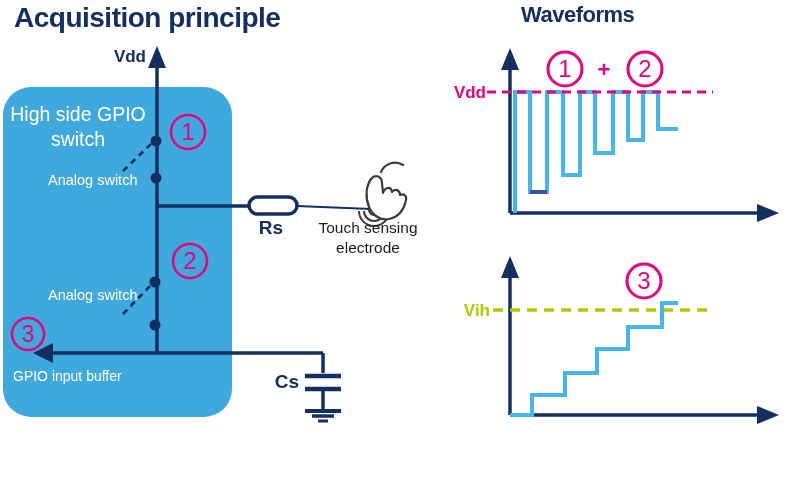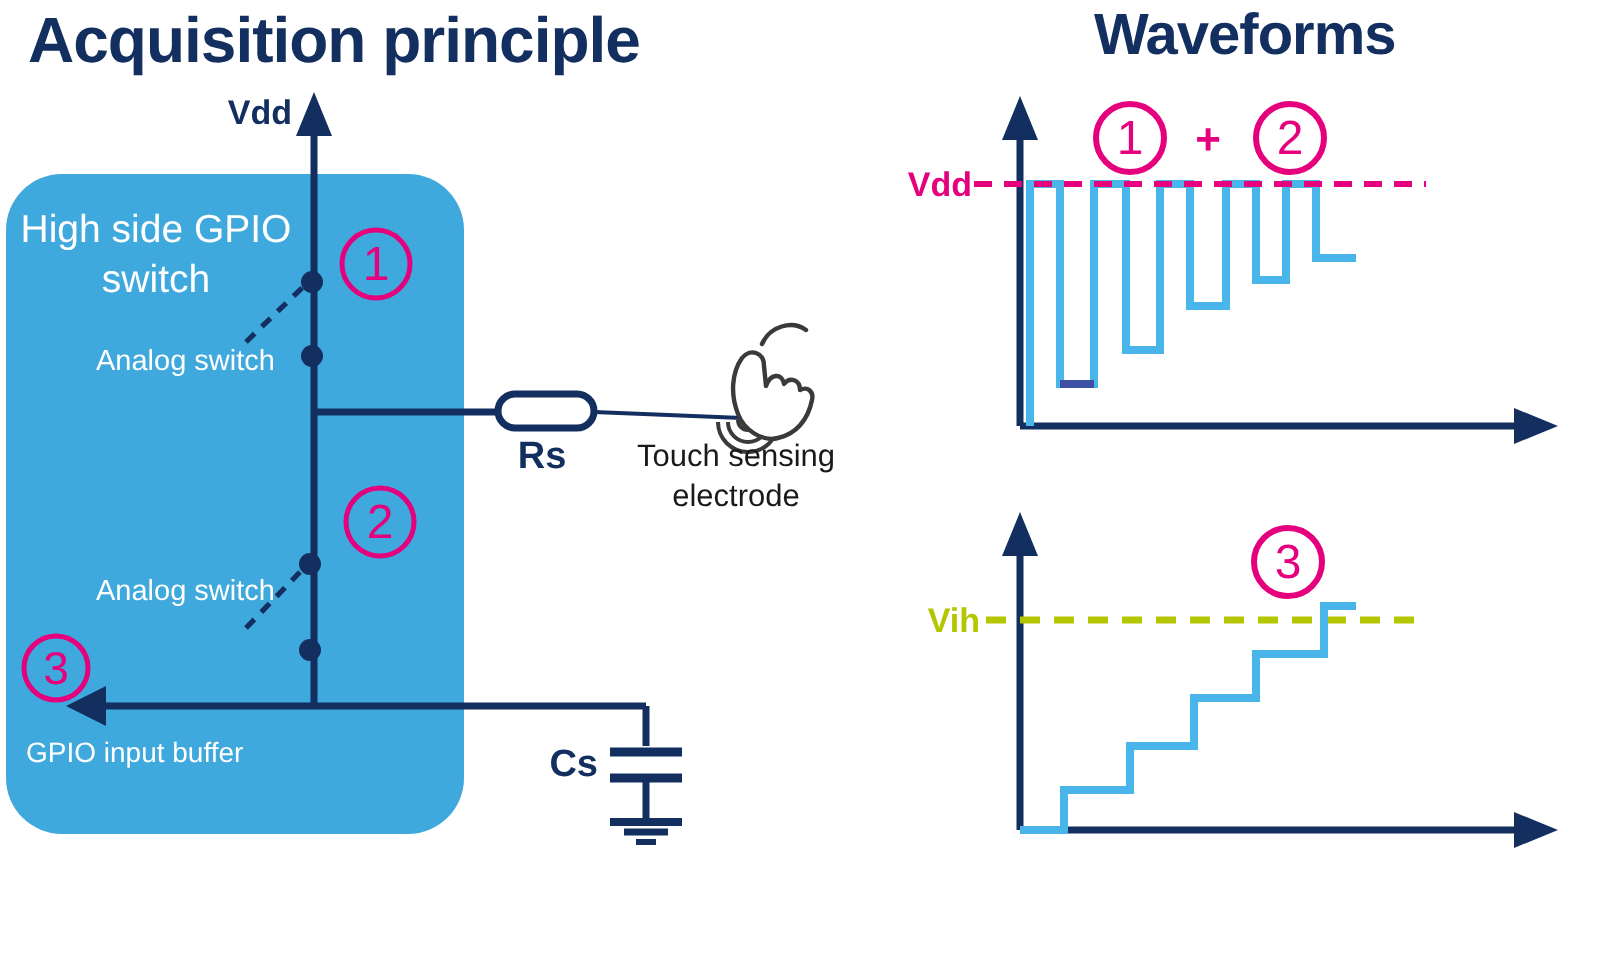--- a/index.html
+++ b/index.html
@@ -1,25 +1,25 @@
 <!DOCTYPE html>
 <html><head>
 <meta charset="utf-8">
 <style>
   html,body{margin:0;padding:0;background:#fff;}
   .stage{
     position:relative;width:800px;height:490px;background:#ffffff;
     font-family:"Liberation Sans", sans-serif;overflow:hidden;
   }
   .title{
-    position:absolute;font-weight:bold;color:#132f60;font-size:32px;
+    position:absolute;font-weight:bold;color:#132f60;font-size:28px;
     letter-spacing:-0.5px;white-space:nowrap;
   }
   .title-left{left:14px;top:2px;}
-  .title-right{left:547px;top:2px;font-size:29px;}
+  .title-right{left:521px;top:2px;font-size:22px;}
   svg{position:absolute;left:0;top:0;}
   text{font-family:"Liberation Sans", sans-serif;}
 </style>
 </head>
 <body>
 
 <div class="stage">
 
   <div class="title title-left">Acquisition principle</div>
   <div class="title title-right">Waveforms</div>

